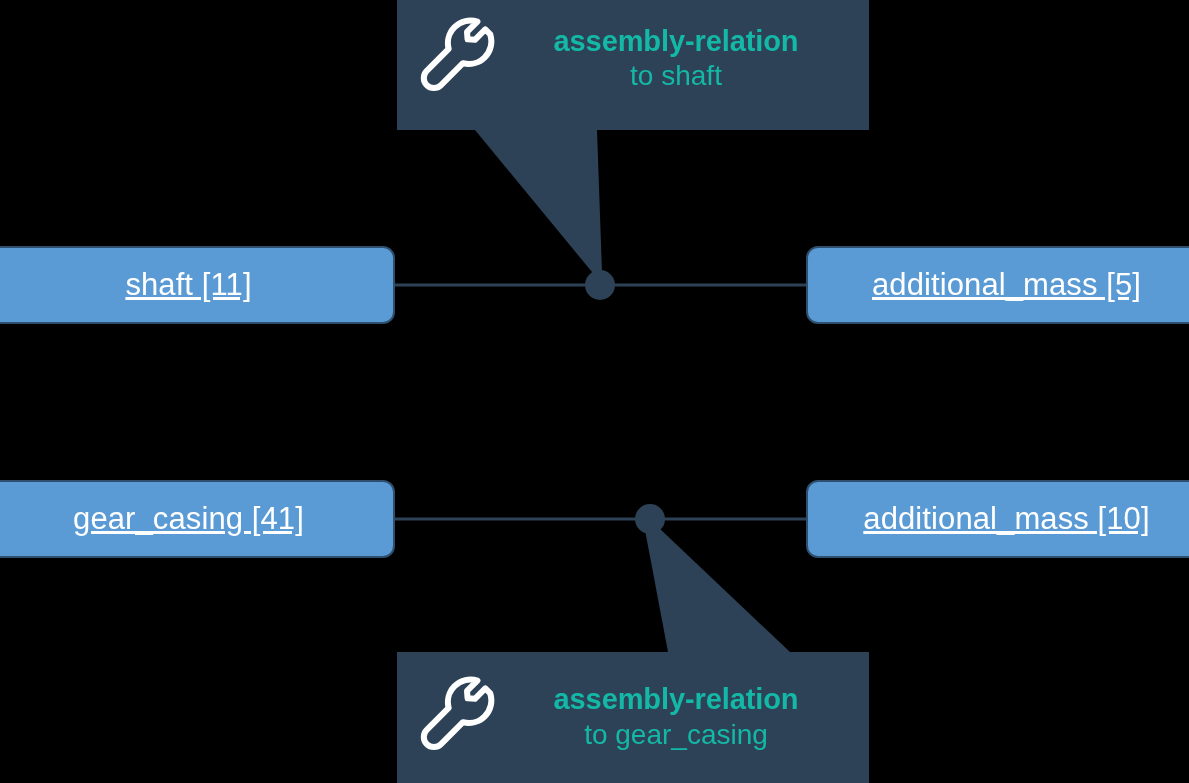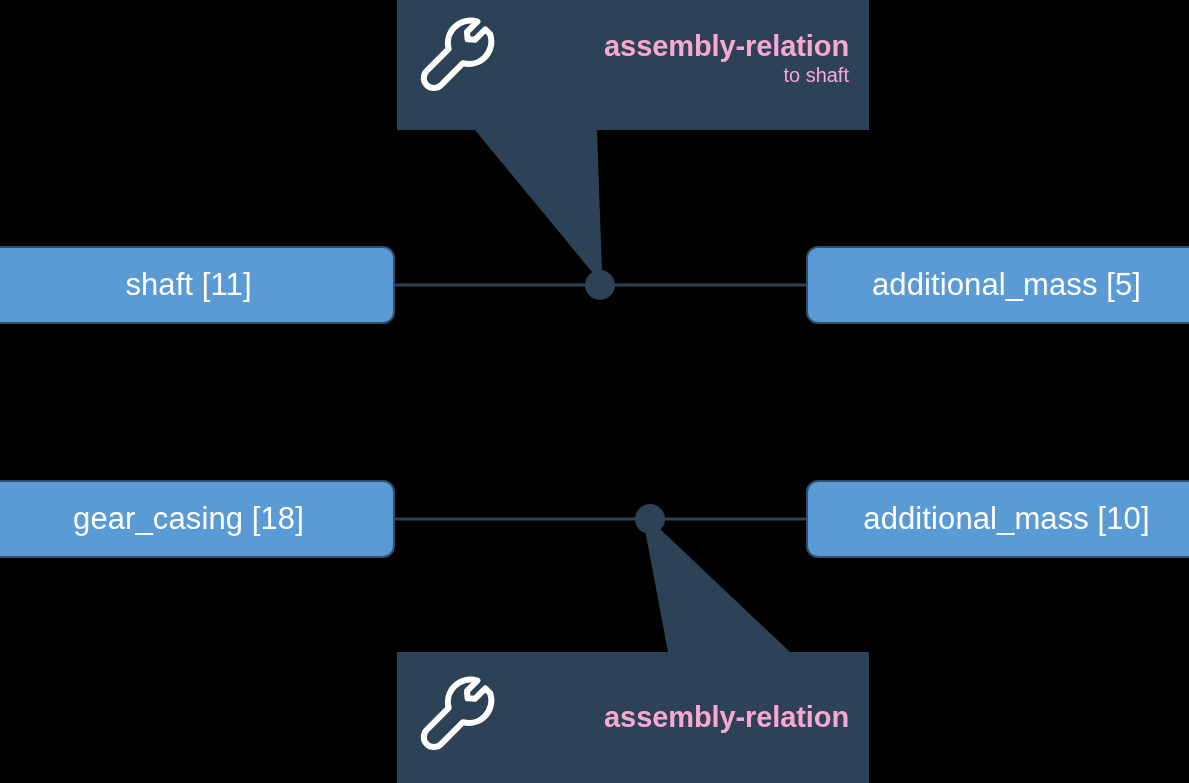--- a/index.html
+++ b/index.html
@@ -35,21 +35,21 @@
     border-radius: 12px;
     display: flex;
     align-items: center;
     justify-content: center;
     color: #ffffff;
     font-size: 31px;
     font-weight: 400;
     letter-spacing: 0.1px;
     white-space: nowrap;
   }
-  .node-label { pointer-events: none; }
+  .node-label { pointer-events: none; text-decoration: underline; }
 
   .node-shaft        { left: -18px;  top: 246px; width: 413px; height: 78px; }
   .node-addmass14    { left: 806px;  top: 246px; width: 401px; height: 78px; }
   .node-gearcasing   { left: -18px;  top: 480px; width: 413px; height: 78px; }
   .node-addmass16    { left: 806px;  top: 480px; width: 401px; height: 78px; }
 
   
   .tooltip {
     position: absolute;
     box-sizing: border-box;
@@ -63,34 +63,34 @@
   .tooltip-bottom { left: 397px; top: 652px;  width: 472px; height: 131px; }
 
   .tooltip-icon {
     flex: 0 0 auto;
     width: 84px;
     height: 84px;
     display: block;
   }
   .tooltip-text {
     flex: 1 1 auto;
-    text-align: right;
-    color: #f9a8d4;
+    text-align: center;
+    color: #14b8a6;
     padding-right: 4px;
   }
   .tooltip-title {
     display: block;
     font-size: 29px;
     font-weight: bold;
     line-height: 1.15;
     letter-spacing: -0.1px;
   }
   .tooltip-sub {
     display: block;
-    font-size: 20px;
+    font-size: 28px;
     font-weight: 400;
     line-height: 1.25;
   }
 </style>
 </head>
 <body>
 
 <div id="stage">
 
   <svg id="edges" viewBox="0 0 1189 783" xmlns="http://www.w3.org/2000/svg">
@@ -109,21 +109,21 @@
 
   <div class="node node-shaft">
     <span class="node-label">shaft [11]</span>
   </div>
 
   <div class="node node-addmass14">
     <span class="node-label">additional_mass [5]</span>
   </div>
 
   <div class="node node-gearcasing">
-    <span class="node-label">gear_casing [18]</span>
+    <span class="node-label">gear_casing [41]</span>
   </div>
 
   <div class="node node-addmass16">
     <span class="node-label">additional_mass [10]</span>
   </div>
 
   <div class="tooltip tooltip-top">
     <svg class="tooltip-icon" viewBox="0 0 64 64" xmlns="http://www.w3.org/2000/svg" fill="none" stroke="#ffffff" stroke-width="4.6" stroke-linecap="round" stroke-linejoin="round">
       <path d="M50.5 9.5 L42.6 17.4 L37.0 17.0 L36.6 11.4 L44.5 3.5
                C38.6 1.6 31.8 3.0 27.1 7.7 C22.6 12.2 21.1 18.6 22.6 24.3
@@ -138,16 +138,17 @@
 
   <div class="tooltip tooltip-bottom">
     <svg class="tooltip-icon" viewBox="0 0 64 64" xmlns="http://www.w3.org/2000/svg" fill="none" stroke="#ffffff" stroke-width="4.6" stroke-linecap="round" stroke-linejoin="round">
       <path d="M50.5 9.5 L42.6 17.4 L37.0 17.0 L36.6 11.4 L44.5 3.5
                C38.6 1.6 31.8 3.0 27.1 7.7 C22.6 12.2 21.1 18.6 22.6 24.3
                L5.9 41.0 C2.9 44.0 2.9 48.9 5.9 51.9 C8.9 54.9 13.8 54.9 16.8 51.9
                L33.5 35.2 C39.2 36.7 45.6 35.2 50.1 30.7 C54.8 26.0 56.2 19.2 54.3 13.3 Z"></path>
     </svg>
     <span class="tooltip-text">
       <span class="tooltip-title">assembly-relation</span>
+      <span class="tooltip-sub">to gear_casing</span>
     </span>
   </div>
 
 </div>
 
 </body></html>

